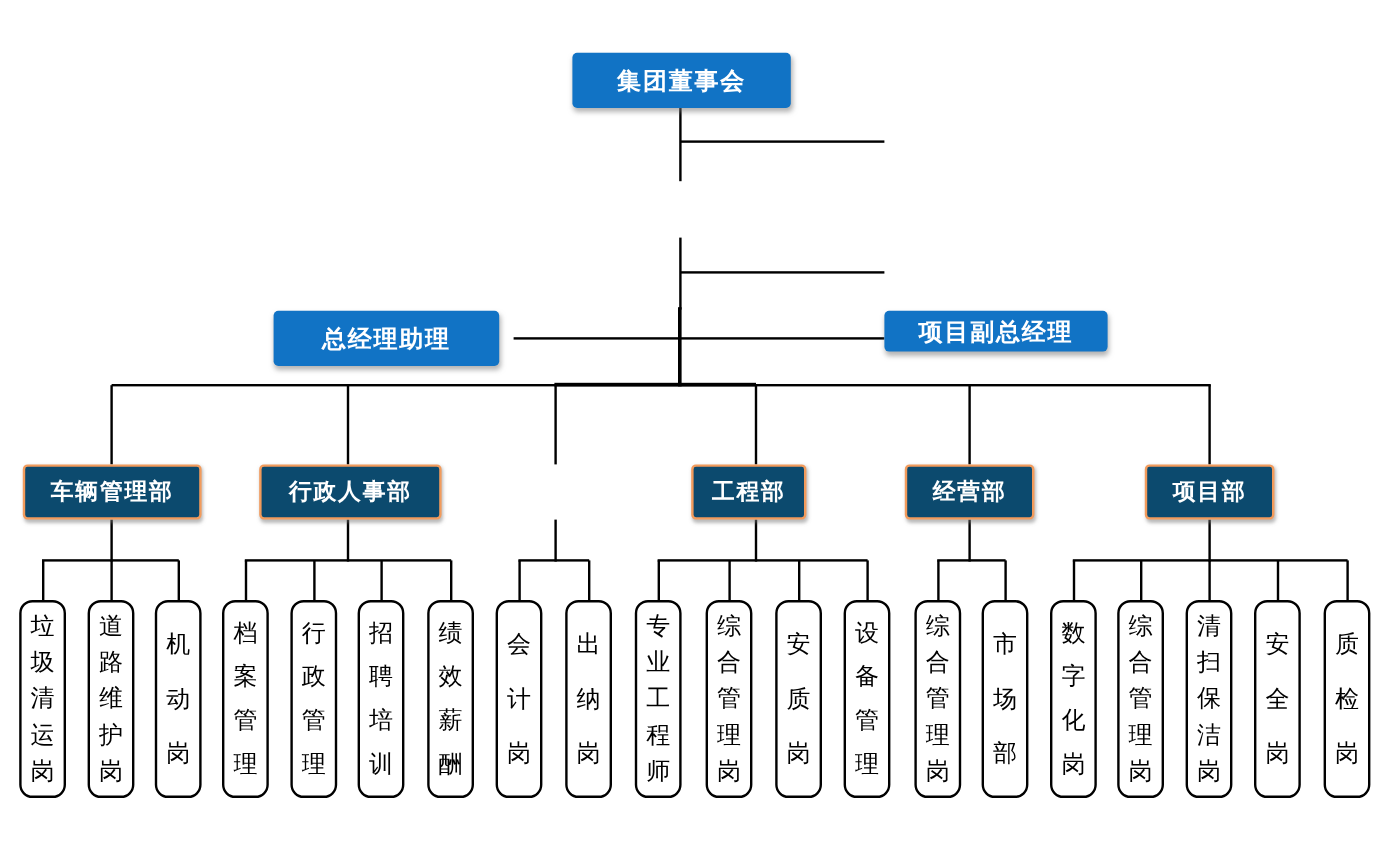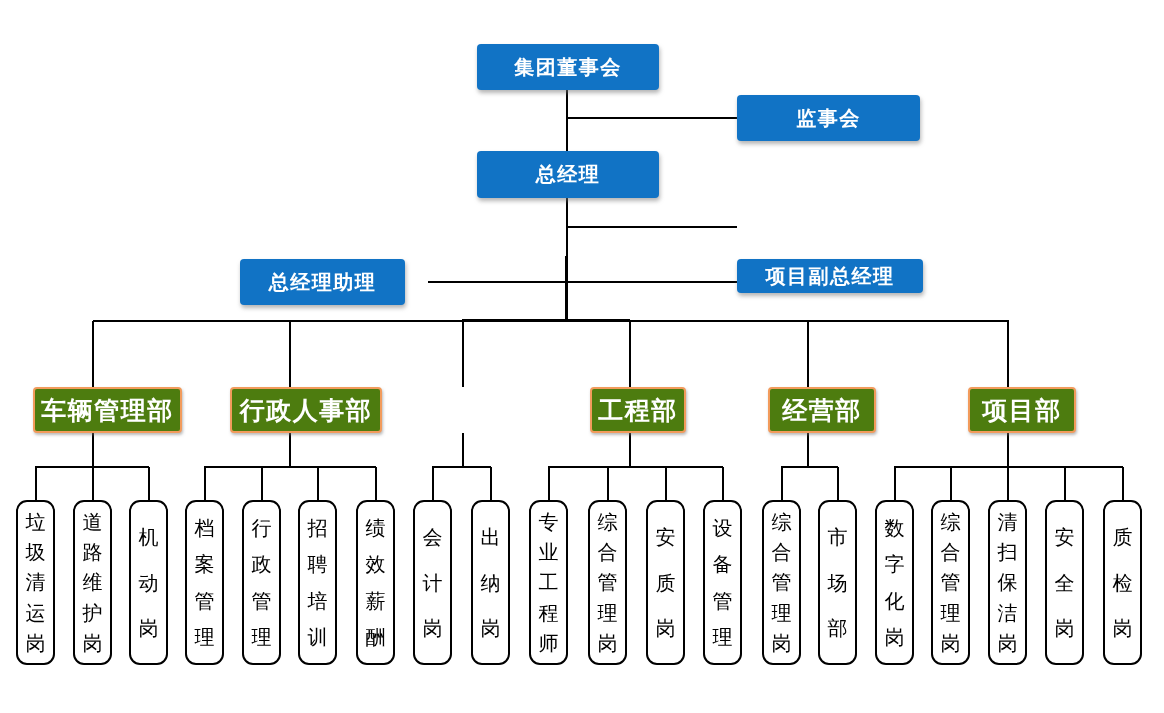--- a/index.html
+++ b/index.html
@@ -20,24 +20,23 @@
     position:absolute;box-sizing:border-box;
     display:flex;align-items:center;justify-content:center;
     border-radius:4px;color:#fff;font-weight:bold;letter-spacing:1.5px;
     z-index:2;white-space:nowrap;
   }
   .blue{
     background:#1173C5;font-size:20px;
     box-shadow:1px 3px 4px rgba(120,120,120,.55);
   }
   .orange{
-    background:#4d7c0f;font-size:25px;
+    background:#0c4a6e;font-size:19px;
     border:2px solid #F29B5C;
     box-shadow:1px 2px 3px rgba(120,120,120,.5);
-    margin-left:14px;
   }
   
   .leaf{
     position:absolute;box-sizing:border-box;
     top:500px;width:39px;height:165px;
     background:#ffffff;border:2px solid #000;border-radius:11px;
     display:flex;flex-direction:column;justify-content:space-evenly;align-items:center;
     font-size:20px;color:#000;z-index:2;
   }
   .leaf span{line-height:1;display:block;}
@@ -97,23 +96,21 @@
 
   <div class="ln-v" style="left:1007px;top:433px;height:35px"></div>
   <div class="ln-h" style="left:894px;top:466px;width:229px"></div>
   <div class="ln-v" style="left:894px;top:467px;height:33px"></div>
   <div class="ln-v" style="left:950px;top:467px;height:33px"></div>
   <div class="ln-v" style="left:1007px;top:467px;height:33px"></div>
   <div class="ln-v" style="left:1064px;top:467px;height:33px"></div>
   <div class="ln-v" style="left:1122px;top:467px;height:33px"></div>
 
   <div class="node blue" style="left:477px;top:44px;width:182px;height:46px">集团董事会</div>
-  <div class="node blue" style="left:737px;top:95px;width:183px;height:46px">监事会</div>
-  <div class="node blue" style="left:477px;top:151px;width:182px;height:47px">总经理</div>
-  <div class="node blue" style="left:240px;top:259px;width:165px;height:46px">总经理助理</div>
+  <div class="node blue" style="left:228px;top:259px;width:188px;height:46px">总经理助理</div>
   <div class="node blue" style="left:737px;top:259px;width:186px;height:34px">项目副总经理</div>
 
   <div class="node orange" style="left:19px;top:387px;width:149px;height:46px">车辆管理部</div>
   <div class="node orange" style="left:216px;top:387px;width:152px;height:46px">行政人事部</div>
   <div class="node orange" style="left:576px;top:387px;width:96px;height:46px">工程部</div>
   <div class="node orange" style="left:754px;top:387px;width:108px;height:46px">经营部</div>
   <div class="node orange" style="left:954px;top:387px;width:108px;height:46px">项目部</div>
 
   <div class="leaf" style="left:16px">
       <span>垃</span>

